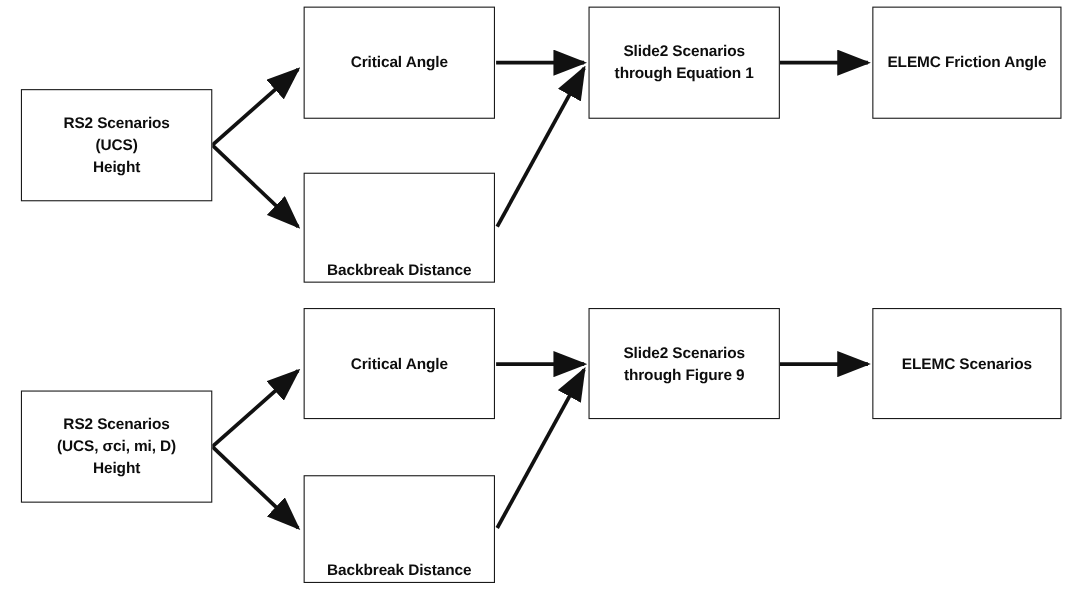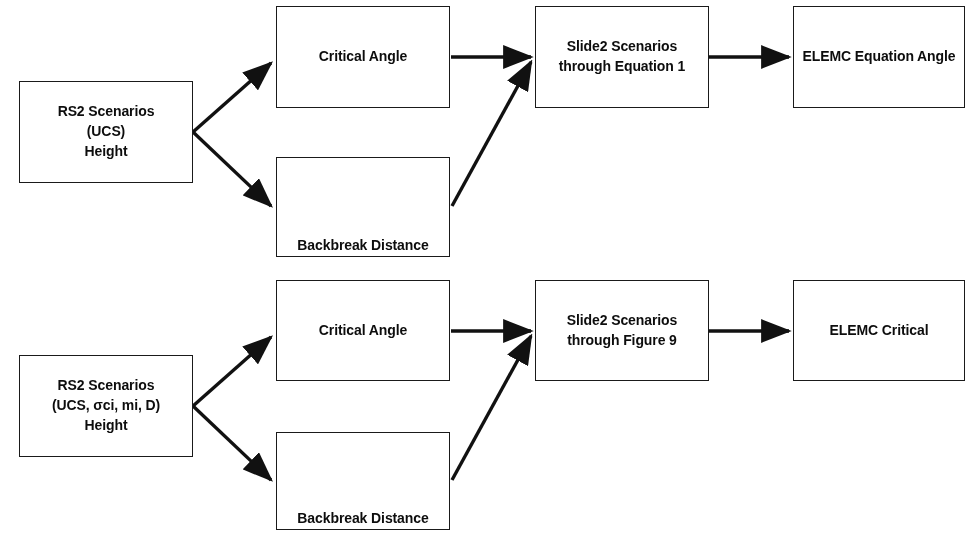--- a/index.html
+++ b/index.html
@@ -110,21 +110,21 @@
   <div class="node text-upper" style="left:276px; top:157px; width:174px; height:100px;">
     <div class="node-label">Backbreak Distance</div>
   </div>
 
   <div class="node" style="left:535px; top:6px; width:174px; height:102px;">
     <div class="node-label">Slide2 Scenarios
 through Equation 1</div>
   </div>
 
   <div class="node" style="left:793px; top:6px; width:172px; height:102px;">
-    <div class="node-label">ELEMC Equation Angle</div>
+    <div class="node-label">ELEMC Friction Angle</div>
   </div>
 
   <div class="node" style="left:19px; top:355px; width:174px; height:102px;">
     <div class="node-label">RS2 Scenarios
 (UCS, σci, mi, D)
 Height</div>
   </div>
 
   <div class="node" style="left:276px; top:280px; width:174px; height:101px;">
     <div class="node-label">Critical Angle</div>
@@ -133,16 +133,16 @@
   <div class="node text-upper" style="left:276px; top:432px; width:174px; height:98px;">
     <div class="node-label">Backbreak Distance</div>
   </div>
 
   <div class="node" style="left:535px; top:280px; width:174px; height:101px;">
     <div class="node-label">Slide2 Scenarios
 through Figure 9</div>
   </div>
 
   <div class="node" style="left:793px; top:280px; width:172px; height:101px;">
-    <div class="node-label">ELEMC Critical</div>
+    <div class="node-label">ELEMC Scenarios</div>
   </div>
 
 </div>
 
 </body></html>

